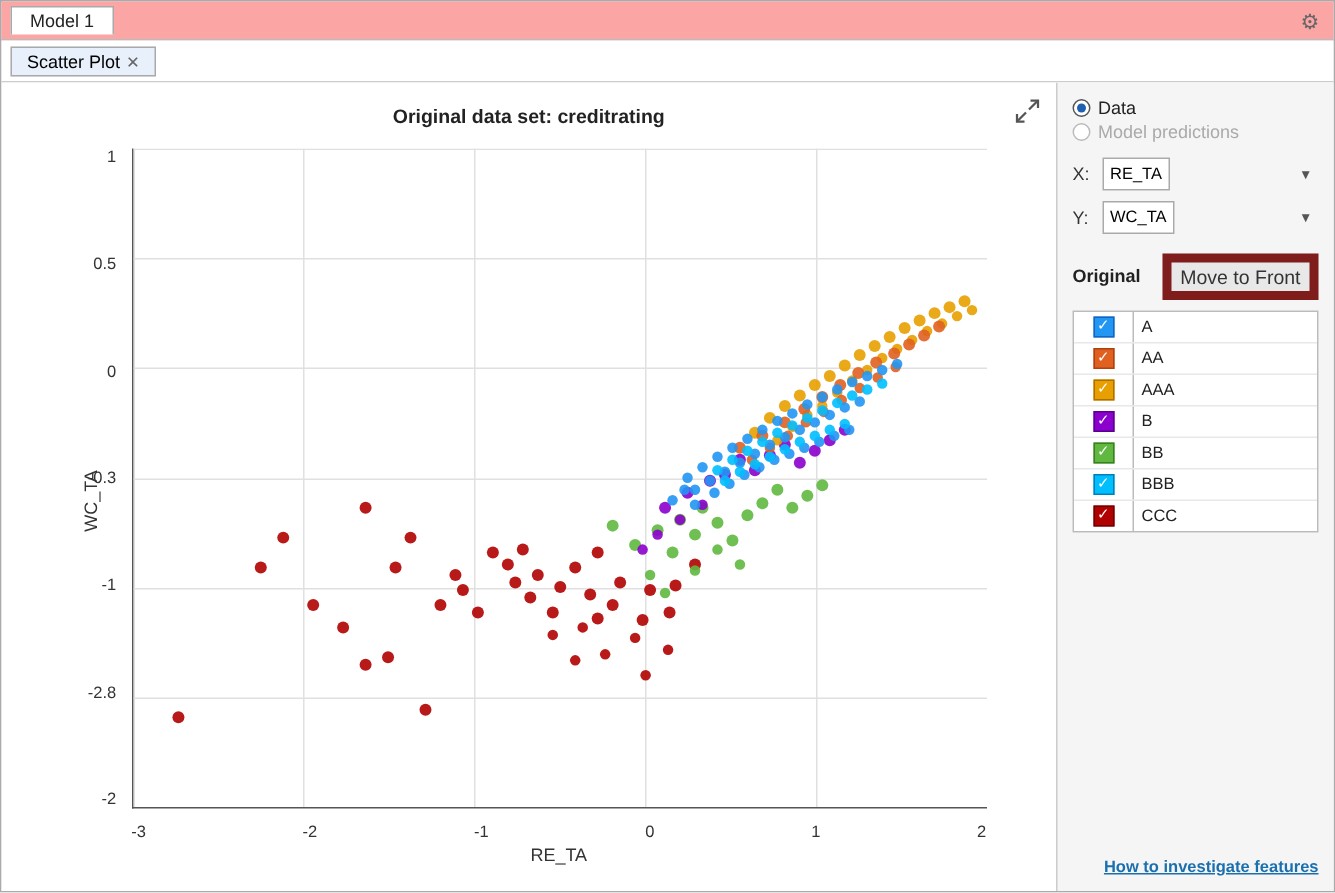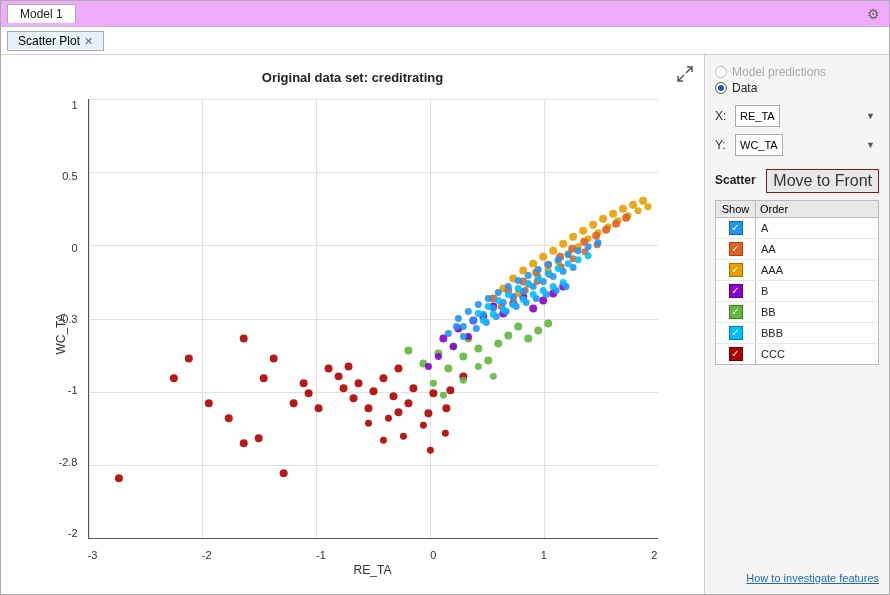--- a/index.html
+++ b/index.html
@@ -1,20 +1,20 @@
 <!DOCTYPE html>
 <html><head>
   <meta charset="utf-8">
   <style>
     * { box-sizing: border-box; margin: 0; padding: 0; }
     body { font-family: Arial, sans-serif; font-size: 12px; background: #f0f0f0; width: 890px; height: 595px; overflow: hidden; }
 
     .window { width: 890px; height: 595px; background: #f5f5f5; border: 1px solid #aaa; display: flex; flex-direction: column; }
 
-    .title-bar { background: #f0abfc; border-bottom: 1px solid #bbb; display: flex; align-items: center; justify-content: space-between; padding: 2px 6px; height: 26px; }
+    .title-bar { background: #fca5a5; border-bottom: 1px solid #bbb; display: flex; align-items: center; justify-content: space-between; padding: 2px 6px; height: 26px; }
     .title-tabs { display: flex; gap: 0; }
     .title-tab { background: #d4e4f5; border: 1px solid #aaa; border-bottom: none; padding: 2px 12px; font-size: 12px; cursor: pointer; color: #222; }
     .title-tab.active { background: #fff; }
     .title-bar-icon { width: 16px; height: 16px; color: #666; font-size: 14px; cursor: pointer; }
 
     .toolbar { background: #fff; border-bottom: 1px solid #ccc; display: flex; align-items: center; padding: 2px 6px; height: 28px; gap: 4px; }
     .scatter-tab { background: #e8f0fb; border: 1px solid #aaa; padding: 2px 10px; font-size: 12px; cursor: pointer; display: flex; align-items: flex-end; gap: 4px; }
     .scatter-tab .close-btn { font-size: 11px; color: #666; cursor: pointer; }
 
     .content { display: flex; flex: 1; background: #fff; overflow: hidden; }
@@ -53,21 +53,21 @@
     .radio-circle.selected::after { content: ''; width: 6px; height: 6px; border-radius: 50%; background: #2060b0; }
     .radio-circle.disabled { border-color: #bbb; }
 
     .predictor-row { display: flex; align-items: center; gap: 5px; margin-bottom: 3px; }
     .predictor-key { font-size: 12px; color: #333; width: 15px; }
     .predictor-select { flex: 1; font-size: 11px; border: 1px solid #aaa; background: #fff; padding: 2px 4px; height: 22px; appearance: none; -webkit-appearance: none; cursor: pointer; }
     .select-wrapper { flex: 1; position: relative; }
     .select-wrapper::after { content: '▼'; position: absolute; right: 4px; top: 50%; transform: translateY(-50%); font-size: 9px; color: #555; pointer-events: none; }
 
     .classes-header { display: flex; align-items: center; justify-content: space-between; margin-bottom: 3px; }
-    .move-to-front-btn { font-size: 16px; border: 1px solid #7f1d1d; background: #e8e8e8; padding: 2px 6px; cursor: pointer; color: #333; }
+    .move-to-front-btn { font-size: 13px; border: 6px solid #7f1d1d; background: #e8e8e8; padding: 2px 6px; cursor: pointer; color: #333; }
 
     .classes-table { border: 1px solid #bbb; background: #fff; }
     .classes-table-header { display: flex; background: #e8e8e8; border-bottom: 1px solid #bbb; }
     .col-show { width: 40px; text-align: center; font-size: 11px; padding: 2px 0; border-right: 1px solid #bbb; }
     .col-order { flex: 1; font-size: 11px; padding: 2px 4px; }
     .class-row { display: flex; align-items: center; border-bottom: 1px solid #e8e8e8; }
     .class-row:last-child { border-bottom: none; }
     .class-check { width: 40px; display: flex; align-items: center; justify-content: center; border-right: 1px solid #bbb; padding: 3px 0; }
     .checkbox { width: 14px; height: 14px; display: flex; align-items: center; justify-content: center; border: 1px solid #555; }
     .checkbox.checked { color: #fff; font-size: 10px; }
@@ -347,27 +347,27 @@
         </div>
 
         <div class="x-axis-title">RE_TA</div>
       </div>
     </div>
 
     <div class="right-panel">
 
       <div class="panel-section">
         <div class="radio-group">
+          <label class="radio-item">
+            <div class="radio-circle selected"></div>
+            <span>Data</span>
+          </label>
           <label class="radio-item disabled">
             <div class="radio-circle disabled"></div>
             <span>Model predictions</span>
-          </label>
-          <label class="radio-item">
-            <div class="radio-circle selected"></div>
-            <span>Data</span>
           </label>
         </div>
       </div>
 
       <div class="panel-section">
         <div class="predictor-row">
           <span class="predictor-key">X:</span>
           <div class="select-wrapper">
             <select class="predictor-select">
               <option>RE_TA</option>
@@ -379,28 +379,24 @@
           <div class="select-wrapper">
             <select class="predictor-select">
               <option>WC_TA</option>
             </select>
           </div>
         </div>
       </div>
 
       <div class="panel-section">
         <div class="classes-header">
-          <span class="panel-label">Scatter</span>
+          <span class="panel-label">Original</span>
           <button class="move-to-front-btn">Move to Front</button>
         </div>
         <div class="classes-table">
-          <div class="classes-table-header">
-            <div class="col-show">Show</div>
-            <div class="col-order">Order</div>
-          </div>
 
           <div class="class-row">
             <div class="class-check">
               <div class="checkbox checked" style="background:#2196F3; border-color:#1565C0;">
                 <span style="color:#fff; font-size:10px; line-height:1;">✓</span>
               </div>
             </div>
             <div class="class-name">A</div>
           </div>
 
@@ -453,19 +449,19 @@
             <div class="class-check">
               <div class="checkbox checked" style="background:#B00000; border-color:#700000;">
                 <span style="color:#fff; font-size:10px; line-height:1;">✓</span>
               </div>
             </div>
             <div class="class-name">CCC</div>
           </div>
         </div>
       </div>
 
-      <div style="flex:1; display:flex; align-items:center; justify-content:flex-end;">
+      <div style="flex:1; display:flex; align-items:center; justify-content:flex-end;font-weight:bold;">
         <a class="how-to-link" href="#">How to investigate features</a>
       </div>
 
     </div>
   </div>
 </div>
 
 </body></html>

